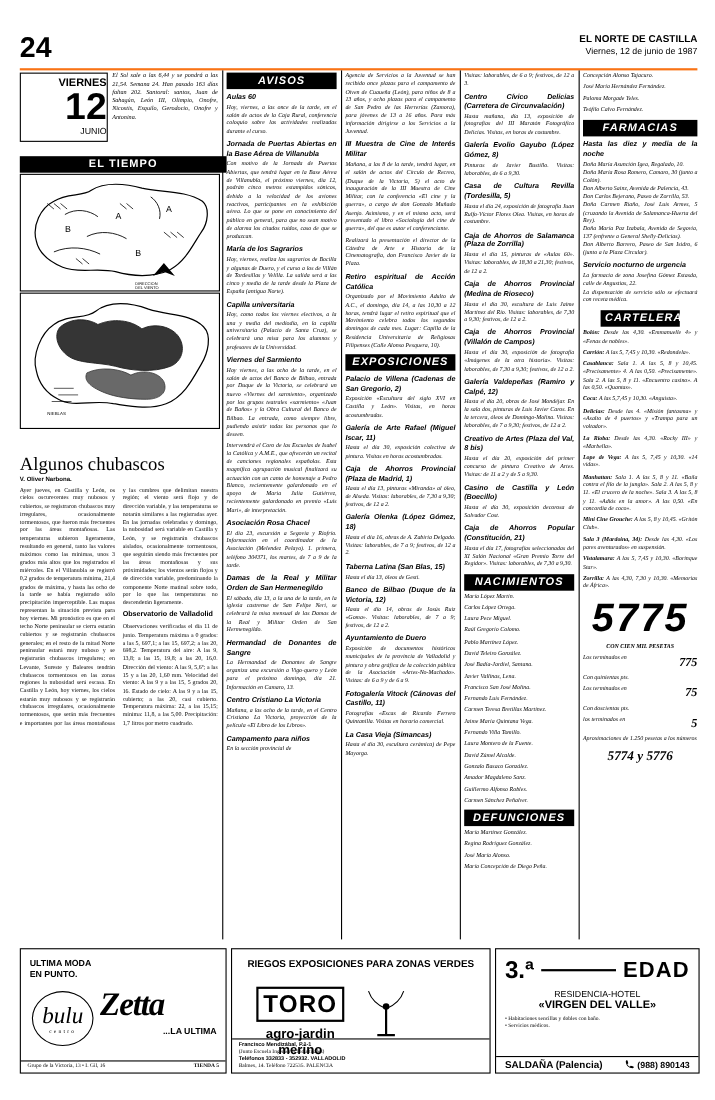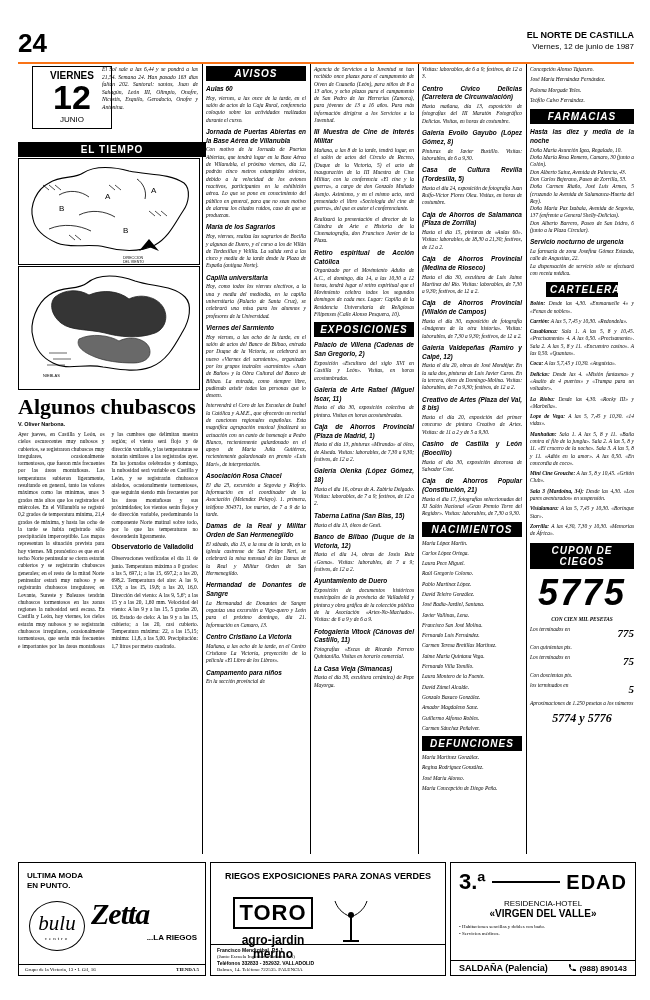--- a/index.html
+++ b/index.html
@@ -24,32 +24,32 @@
   .col{position:absolute;font-style:italic;}
   .secthead{
     background:#000;color:#fff;font-family:"Liberation Sans",sans-serif;
     font-weight:bold;font-size:10px;letter-spacing:1px;padding:2px 4px;text-align:center;
   }
   .sub{font-family:"Liberation Sans",sans-serif;font-weight:bold;font-size:6.5px;margin:4px 0 1px;}
   .bodytext{font-size:5.4px;line-height:1.35;text-align:justify;}
   .bodytext p{margin:0 0 3px;}
 
   
-  .datebox{position:absolute;left:32px;top:66px;width:78px;border:1px solid #000;text-align:center;}
+  .datebox{position:absolute;left:18px;top:66px;width:78px;border:1px solid #000;text-align:right;}
   .datebox .dow{font-family:"Liberation Sans",sans-serif;font-weight:bold;font-size:10px;padding:3px 0 1px;}
   .datebox .dd{font-family:"Liberation Sans",sans-serif;font-weight:bold;font-size:34px;line-height:0.9;}
   .datebox .mon{font-family:"Liberation Sans",sans-serif;font-size:8px;padding:2px 0 4px;}
   .dateinfo{position:absolute;left:102px;top:66px;width:96px;font-style:italic;font-size:5.6px;line-height:1.35;text-align:justify;}
 
   
   .tiempo-head{position:absolute;left:18px;top:142px;width:180px;}
   .wmap{position:absolute;left:18px;top:158px;width:180px;height:105px;border:1px solid #000;background:#fff;overflow:hidden;}
   .wmap2{position:absolute;left:18px;top:266px;width:180px;height:122px;border:1px solid #000;background:#fff;overflow:hidden;}
   .chubascos{position:absolute;left:18px;top:392px;width:180px;}
-  .chubascos h2{font-family:"Liberation Serif",serif;font-size:22px;margin:2px 0 1px;font-weight:bold;}
+  .chubascos h2{font-family:"Liberation Serif",serif;font-size:17px;margin:20px 0 1px;font-weight:normal;}
   .byline{font-size:5.5px;font-weight:bold;margin-bottom:4px;font-family:"Liberation Sans",sans-serif;}
   .twocol{column-count:2;column-gap:7px;}
 
   
   .adrow{position:absolute;left:18px;top:862px;width:616px;height:112px;}
   .ad{position:absolute;border:1px solid #000;}
   .ad1{left:0;top:0;width:186px;height:112px;}
   .ad2{left:192px;top:0;width:234px;height:112px;}
   .ad3{left:432px;top:0;width:184px;height:112px;}
 
@@ -283,21 +283,20 @@
       <p><span class="b">La Rioba:</span> <span>Desde las 4,30. «Rocky III» y «Marbella».</span></p>
       <p><span class="b">Lope de Vega:</span> <span>A las 5, 7,45 y 10,30. «14 vidas».</span></p>
       <p><span class="b">Manhattan:</span> <span>Sala 1. A las 5, 8 y 11. «Baila contra el filo de la jungla». Sala 2. A las 5, 8 y 11. «El crucero de la noche». Sala 3. A las 5, 8 y 11. «Adiós en la amor». A las 0,50. «En concordia de coco».</span></p>
       <p><span class="b">Mini Cine Grouche:</span> <span>A las 5, 8 y 10,45. «Gritón Club».</span></p>
       <p><span class="b">Sala 3 (Mardoina, 34):</span> <span>Desde las 4,30. «Los pares aventurados» en suspensión.</span></p>
       <p><span class="b">Vistalamara:</span> <span>A las 5, 7,45 y 10,30. «Borinque Star».</span></p>
       <p><span class="b">Zorrilla:</span> <span>A las 4,30, 7,30 y 10,30. «Memorias de África».</span></p>
       <p><span class="b"></span> <span></span></p>
     </div>
 
-    <div class="secthead" style="margin:5px 0 3px;">CUPON DE CIEGOS</div>
     <div class="cupon-num">5775</div>
     <div class="bodytext cen" style="margin-top:2px;">
       <p class="b">CON CIEN MIL PESETAS</p>
     </div>
     <div class="bodytext" style="margin-top:2px;">
       <p style="display:flex;justify-content:space-between;">
         <span>Los terminados en</span>
         <span class="b" style="font-size:11px;">775</span>
       </p>
       <p>Con quinientas pts.</p>
@@ -320,21 +319,21 @@
     <div class="ad ad1">
       <div class="sans b" style="position:absolute;left:8px;top:8px;font-size:8px;line-height:1.2;">
         <div>ULTIMA MODA</div>
         <div>EN PUNTO.</div>
       </div>
       <div style="position:absolute;left:10px;top:38px;width:54px;height:48px;border-radius:50%;border:1.5px solid #000;text-align:center;">
         <div style="font-family:'Liberation Serif',serif;font-style:italic;font-size:21px;margin-top:9px;">bulu</div>
         <div style="font-size:5px;letter-spacing:2px;">centro</div>
       </div>
       <div class="zetta" style="position:absolute;left:72px;top:34px;">Zetta</div>
-      <div class="sans b" style="position:absolute;right:8px;top:70px;font-size:8px;">...LA RIEGOS</div>
+      <div class="sans b" style="position:absolute;right:8px;top:70px;font-size:8px;">...LA ULTIMA</div>
       <div style="position:absolute;left:0;right:0;bottom:0;border-top:1px solid #000;display:flex;justify-content:space-between;padding:2px 6px;">
         <span class="tiny">Grupo de la Victoria, 13 • I. Gil, 16</span>
         <span class="tiny b">TIENDA 5</span>
       </div>
     </div>
 
     <div class="ad ad2">
       <div class="sans b cen" style="margin:8px 6px 0;font-size:9px;">RIEGOS EXPOSICIONES PARA ZONAS VERDES</div>
       <div style="position:absolute;left:14px;top:34px;width:96px;text-align:center;">
         <div class="sans b" style="font-size:22px;letter-spacing:1px;border:2px solid #000;padding:1px 4px;display:inline-block;">TORO</div>

